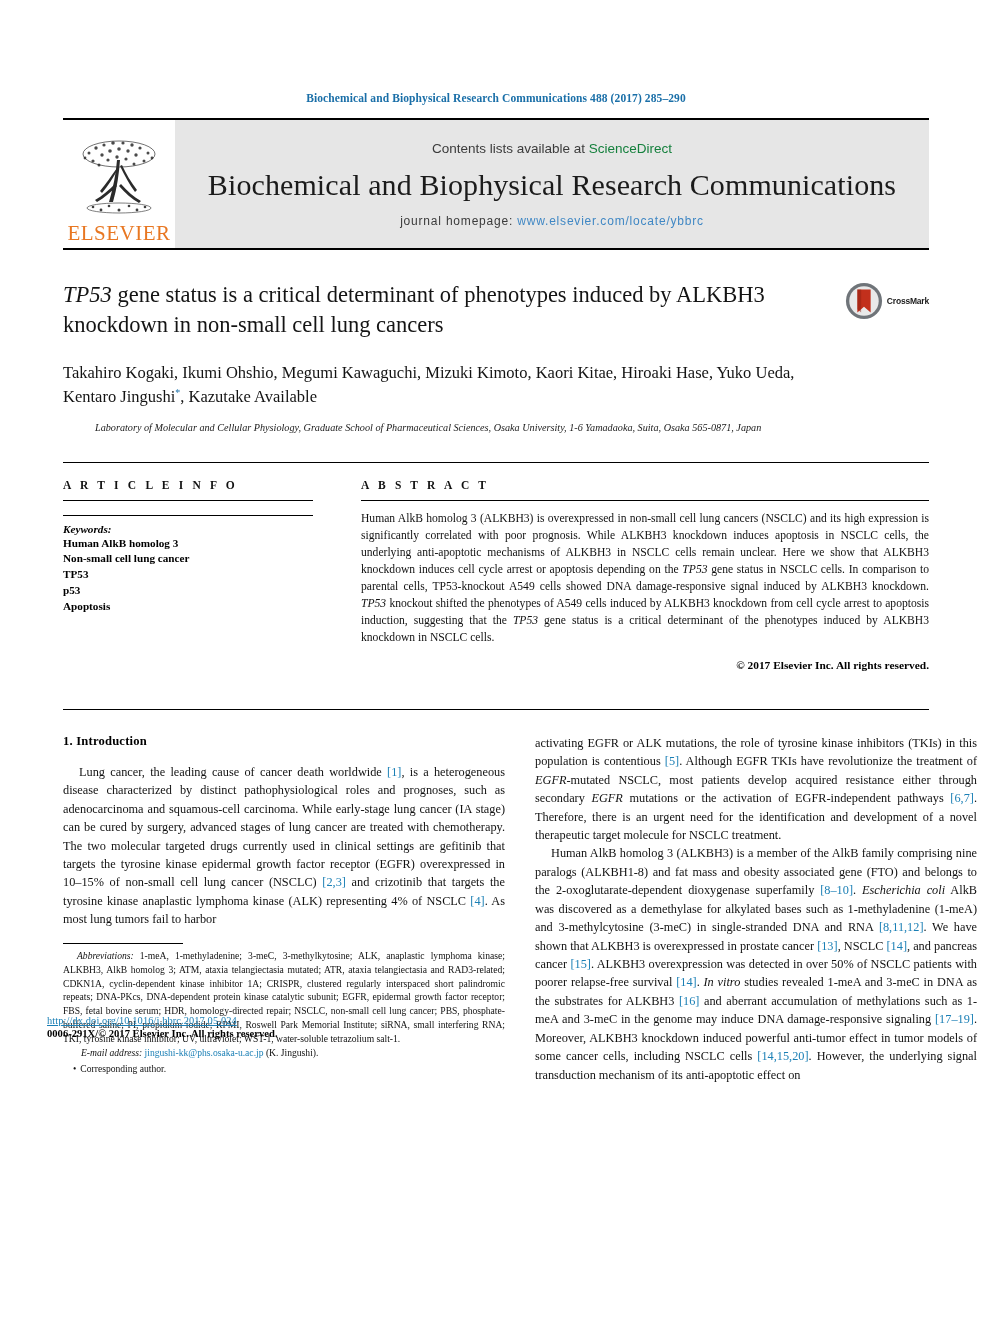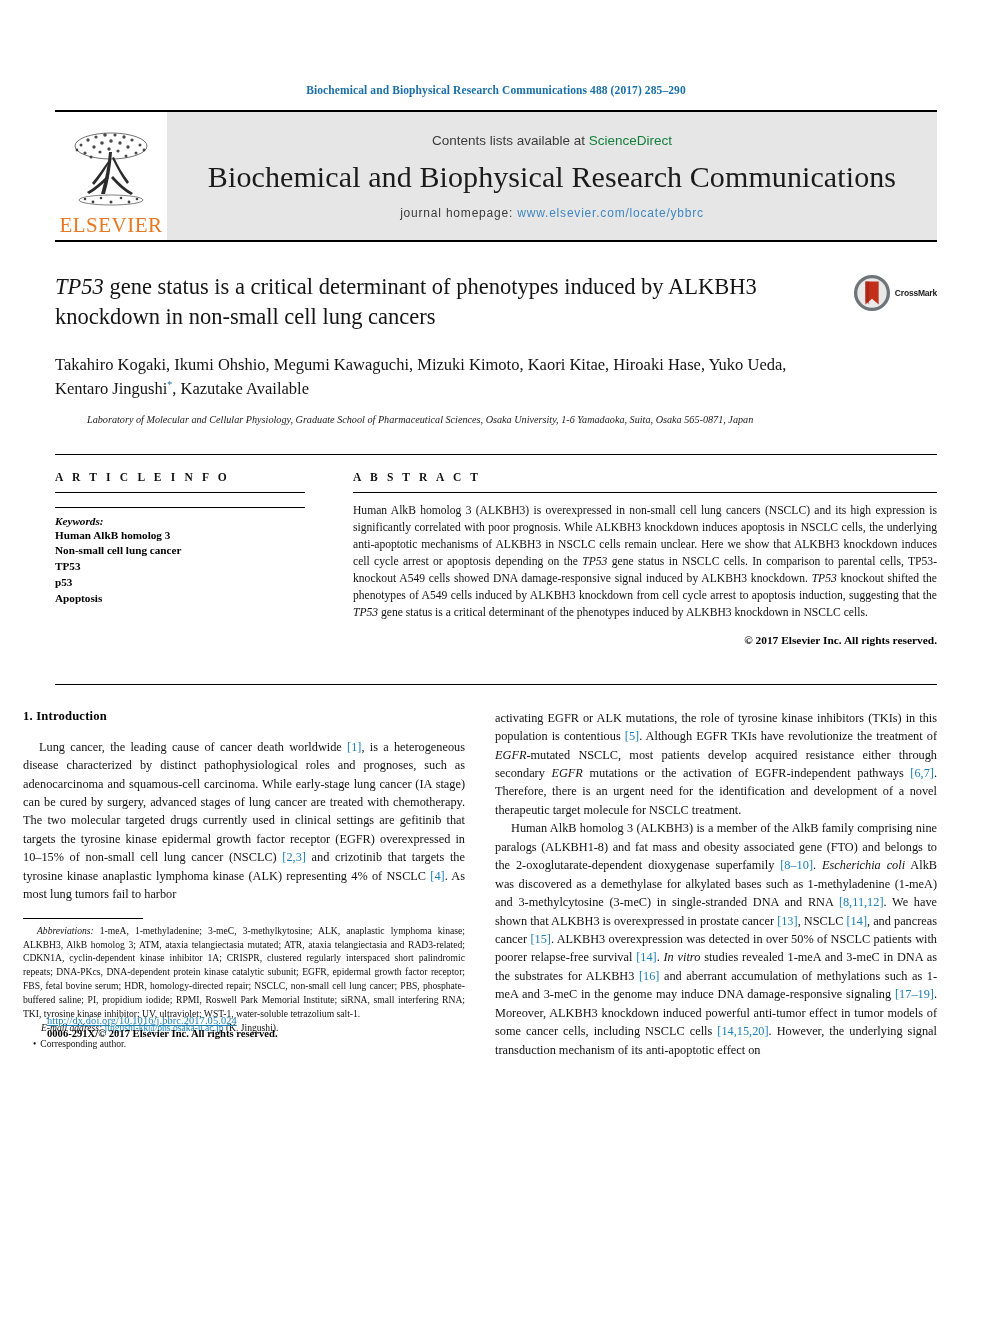--- a/index.html
+++ b/index.html
@@ -5,21 +5,21 @@
   * { box-sizing: border-box; }
   html, body { margin:0; padding:0; }
   body {
     width: 992px; height: 1323px;
     background: #ffffff;
     font-family: "Liberation Serif", serif;
     color: #000;
     position: relative;
     overflow: hidden;
   }
-  .page { position: relative; width: 992px; height: 1086px; padding: 8px; }
+  .page { position: relative; width: 992px; height: 1086px; padding: 16px; }
 
   
   .runninghead {
     text-align: center;
     color: #1a6fa8;
     font-family: "Liberation Serif", serif;
     font-weight: bold;
     font-size: 11.5px;
     letter-spacing: .1px;
     padding-top: 76px;
@@ -192,21 +192,20 @@
     font-weight: bold;
   }
 
   
   .bodyband {
     margin: 38px 47px 0 47px;
     border-top: 1px solid #000;
     padding-top: 24px;
     display: flex;
     gap: 30px;
-    justify-content: flex-end;
   }
   .bodycol { width: 442px; flex: 0 0 442px; }
   h2.secnum {
     font-family: "Liberation Serif", serif;
     font-size: 12.6px;
     font-weight: bold;
     margin: 0 0 14px 0;
     letter-spacing: .2px;
   }
   p.para {

